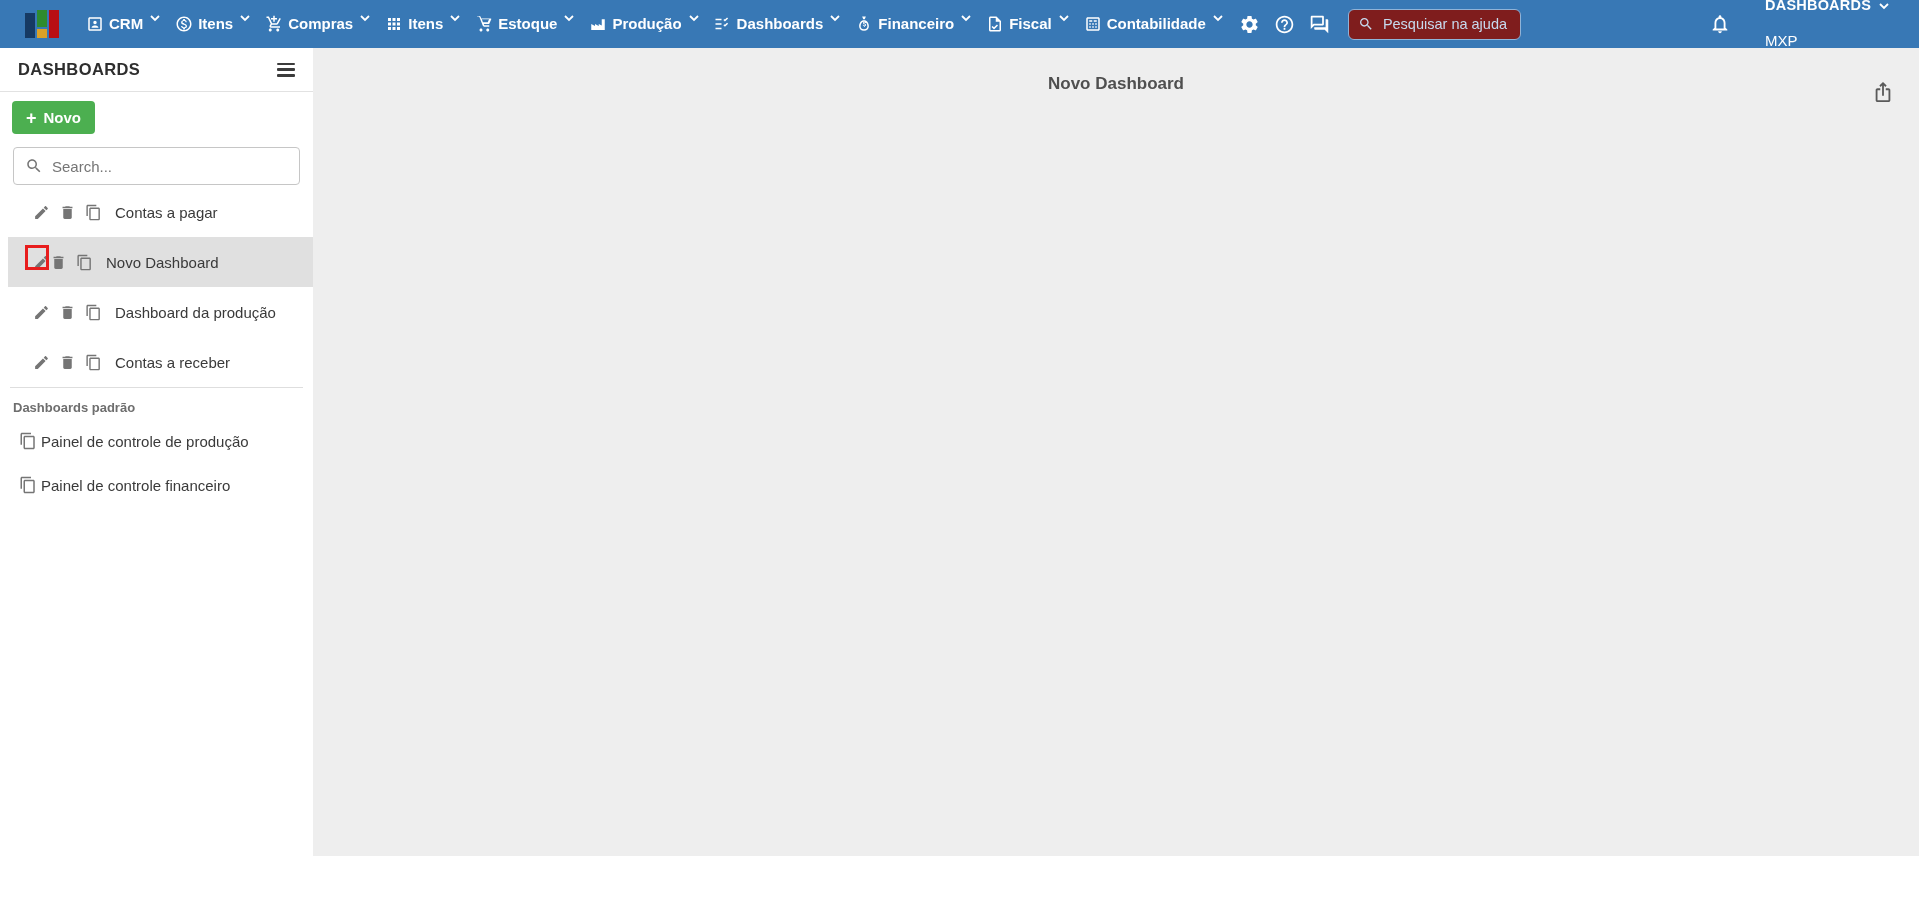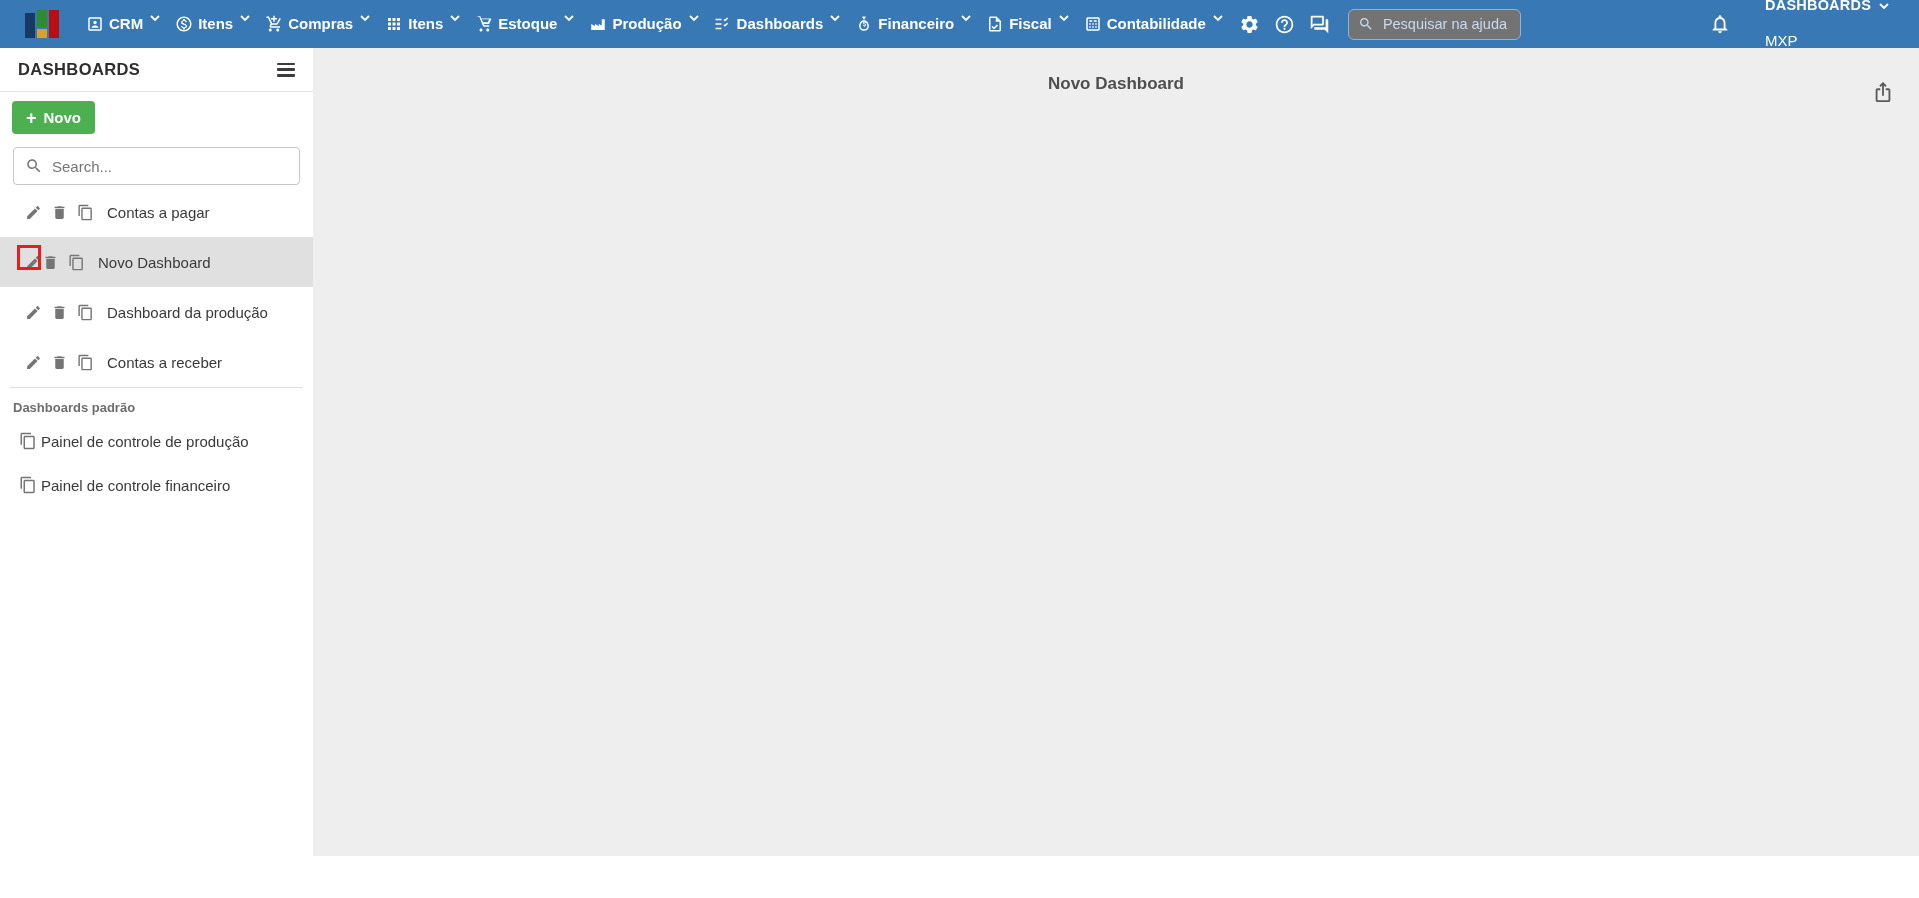--- a/index.html
+++ b/index.html
@@ -16,21 +16,21 @@
   .logo .l3 { position:absolute; left:12px; top:19px; width:10px; height:9px; background:#dba127; }
   .logo .l4 { position:absolute; left:24px; top:0; width:10px; height:28px; background:#b90e13; }
   .nav { display:flex; align-items:center; gap:15px; margin-left:25px; }
   .nav-item { display:flex; align-items:flex-start; gap:5px; cursor:pointer; white-space:nowrap; }
   .nav-item .lbl { font-size:15px; font-weight:bold; }
   .nav-item svg.mi { width:18px; height:18px; fill:#ffffff; }
   .chev { width:10px; height:7px; stroke:#ffffff; stroke-width:1.8; fill:none; margin-left:2px; }
   .top-icons { display:flex; align-items:center; gap:14px; margin-left:16px; }
   .top-icons svg { width:21px; height:21px; fill:#ffffff; cursor:pointer; }
   .help-search { margin-left:18px; width:173px; height:31px; position:relative; }
-  .help-search input { width:100%; height:100%; background:#737373; border:1px solid #8fb3d8;
+  .help-search input { width:100%; height:100%; background:#7f1d1d; border:1px solid #8fb3d8;
     border-radius:6px; padding:0 10px 0 34px; color:#e8f0f9; font-size:14.5px;
     font-family:"Liberation Sans", sans-serif; outline:none; }
   .help-search input::placeholder { color:#c7daee; }
   .help-search svg { position:absolute; left:10px; top:7px; width:16px; height:16px; fill:#c7daee; }
   .flex-spacer { flex:1 1 auto; }
   .bell { width:22px; height:22px; fill:#ffffff; cursor:pointer; flex:0 0 auto; }
   .account { margin-left:34px; cursor:pointer; line-height:1.1; }
   .account .row1 { display:flex; align-items:center; gap:6px; }
   .account .name { font-size:14.5px; font-weight:bold; letter-spacing:.2px; }
   .account .company { font-size:15px; font-weight:normal; margin-top:19px; }
@@ -49,21 +49,21 @@
     display:inline-flex; align-items:center; gap:7px; cursor:pointer;
     font-family:"Liberation Sans", sans-serif; }
   .new-btn .plus { font-size:18px; font-weight:bold; line-height:1; }
   .sb-search { position:relative; margin:13px 13px 0 13px; }
   .sb-search input { width:287px; height:38px; border:1px solid #c6c6c6; border-radius:4px;
     padding:0 10px 0 38px; font-size:15px; color:#333;
     font-family:"Liberation Sans", sans-serif; outline:none; }
   .sb-search input::placeholder { color:#757575; }
   .sb-search svg { position:absolute; left:12px; top:10px; width:18px; height:18px; fill:#757575; }
   .db-list { margin-top:2px; }
-  .db-row { height:50px; display:flex; align-items:center; padding-left:25px; cursor:pointer; }
+  .db-row { height:50px; display:flex; align-items:center; padding-left:25px; cursor:pointer;margin-left:8px; }
   .db-row.selected { background:#e0e0e0; }
   .db-row .act { width:17px; height:17px; fill:#757575; cursor:pointer; flex:0 0 auto; }
   .db-row .act + .act { margin-left:9px; }
   .db-row .lbl { margin-left:13px; font-size:15px; color:#3a3a3a; }
   .pencil-wrap { position:relative; display:inline-flex; flex:0 0 auto; }
   .highlight-box { position:absolute; left:-8px; top:-9px; width:24px; height:25px;
     border:3px solid #e81d1d; pointer-events:none; }
   .sb-divider { border:none; border-top:1px solid #dedede; margin:0 10px; }
   .section-title { padding:12px 0 4px 13px; font-size:13px; font-weight:bold; color:#6e6e6e; }
   .default-row { height:44px; display:flex; align-items:center; padding-left:19px; cursor:pointer; }

